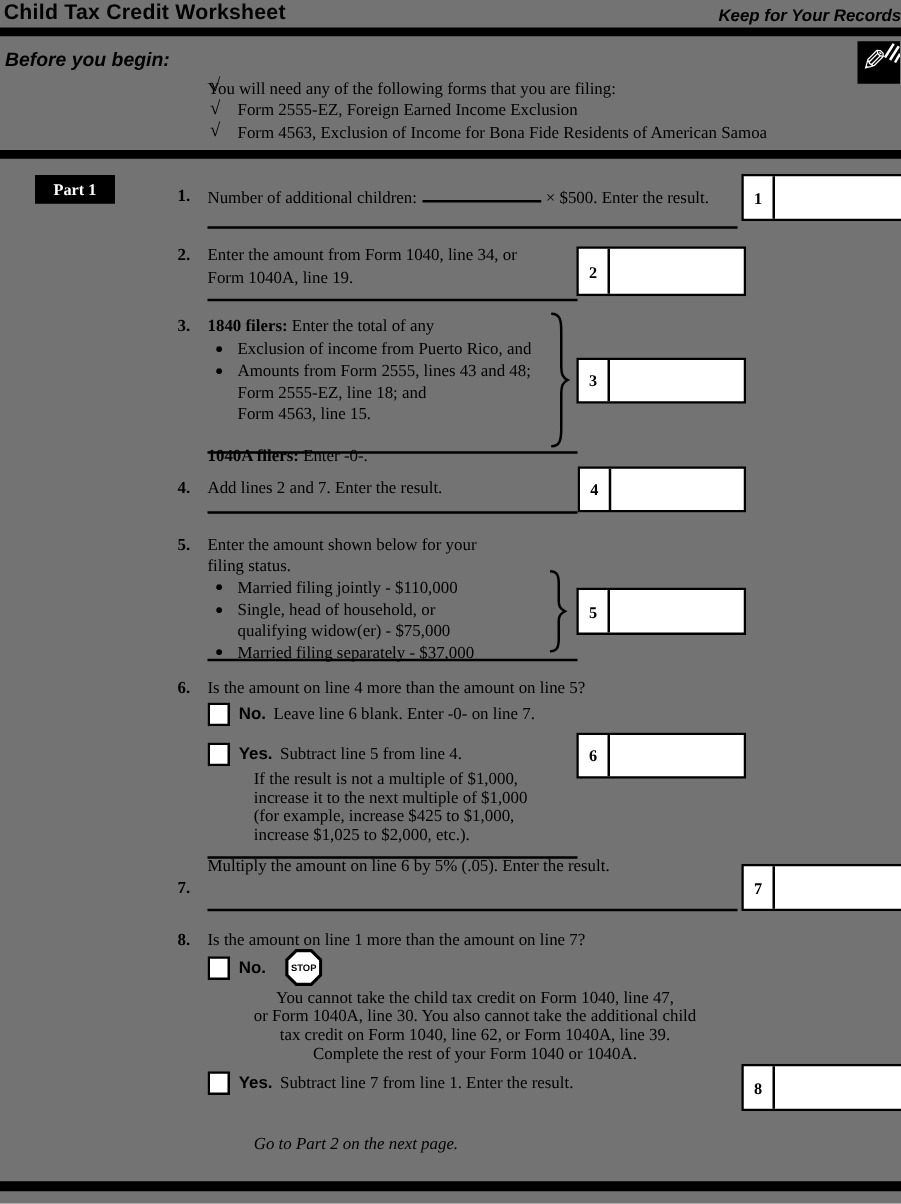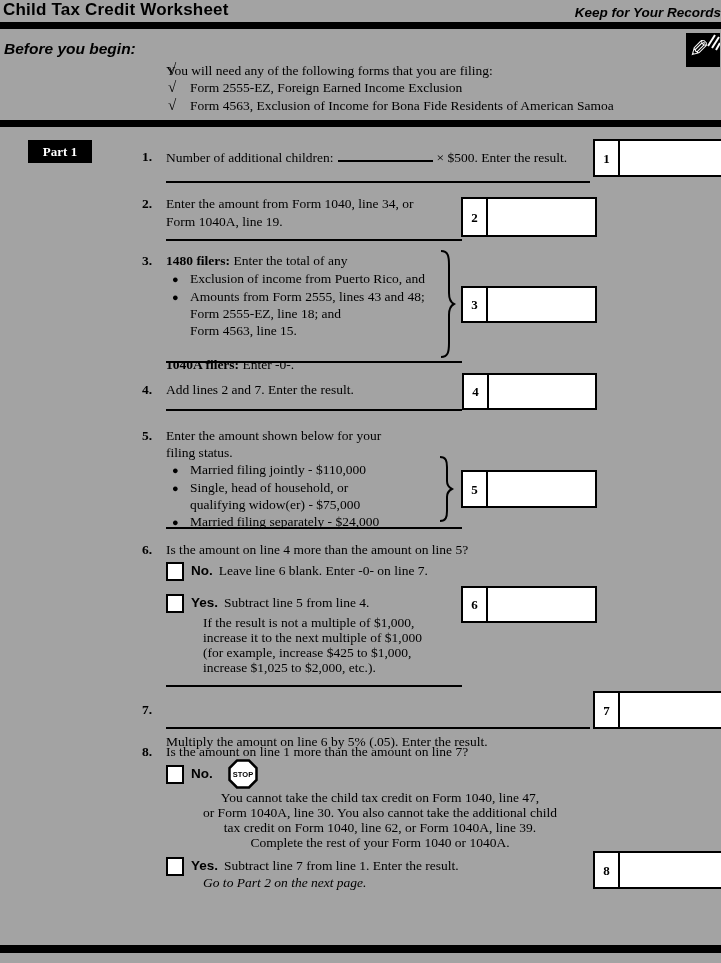--- a/index.html
+++ b/index.html
@@ -1,17 +1,17 @@
 <!DOCTYPE html>
 <html><head>
 <meta charset="utf-8">
 <style>
   html,body { margin:0; padding:0; background:#fff; }
   .page {
-    position:relative; width:721px; height:963px; background:#a3a3a3;
+    position:relative; width:721px; height:963px; background:#737373;
     overflow:hidden; color:#000;
     font-family:"Liberation Serif", serif; font-size:13.5px; line-height:17px;
   }
   .abs { position:absolute; }
   .sans { font-family:"Liberation Sans", sans-serif; }
   .bar { position:absolute; left:0; width:721px; background:#000; }
   .rule { position:absolute; height:2px; background:#000; }
   .num { position:absolute; left:142px; width:22px; font-weight:bold; }
   .txt { position:absolute; left:166px; white-space:pre-line; }
   .title { position:absolute; left:3px; top:1px; font-weight:bold; font-size:17px; letter-spacing:0.2px; }
@@ -37,21 +37,21 @@
   .cbrow { position:absolute; left:166px; display:flex; align-items:flex-start; }
   .checkbox { width:14px; height:15px; border:2px solid #000; background:#fff; flex:0 0 auto; }
   .cblabel { font-family:"Liberation Sans", sans-serif; font-weight:bold; margin-left:7px; margin-right:6px; }
   .note { position:absolute; left:203px; white-space:pre-line; line-height:15px; }
   .pencilbox { position:absolute; left:686px; top:33px; width:34px; height:34px; background:#000; }
   .pencilbox .glyph {
     position:absolute; left:3px; top:4px; color:#fff; font-size:24px; line-height:24px;
     transform:scaleX(-1); font-family:"DejaVu Sans", sans-serif;
   }
   .stop-svg { margin-left:9px; margin-top:-6px; }
-  .italic { font-style:italic; }
+  .italic { font-style:italic;margin-top:32px; }
 </style>
 </head>
 <body>
 
 <div class="page">
 
   <div class="title sans">Child Tax Credit Worksheet</div>
   <div class="keep sans">Keep for Your Records</div>
   <div class="bar" style="top:22px; height:7px;"></div>
 
@@ -99,21 +99,21 @@
   <div class="txt" style="top:195px; line-height:18px;">Enter the amount from Form 1040, line 34, or
 Form 1040A, line 19.</div>
   <div class="entrybox" style="left:461px; top:197px; width:132px; height:36px;">
     <div class="boxnum">2</div>
     <div class="boxfield"></div>
   </div>
   <div class="rule" style="left:166px; top:239px; width:296px;"></div>
 
   <div class="num" style="top:252px;">3.</div>
   <div class="txt" style="top:252px; white-space:normal;">
-    <b>1480 filers:</b><span> Enter the total of any</span>
+    <b>1840 filers:</b><span> Enter the total of any</span>
   </div>
   <div class="bullets" style="top:270px;">
     <div class="bulletrow">
       <span class="glyph">●</span>
       <span class="btxt">Exclusion of income from Puerto Rico, and</span>
     </div>
     <div class="bulletrow">
       <span class="glyph">●</span>
       <span class="btxt">Amounts from Form 2555, lines 43 and 48;
 Form 2555-EZ, line 18; and
@@ -148,21 +148,21 @@
       <span class="glyph">●</span>
       <span class="btxt">Married filing jointly - $110,000</span>
     </div>
     <div class="bulletrow">
       <span class="glyph">●</span>
       <span class="btxt">Single, head of household, or
 qualifying widow(er) - $75,000</span>
     </div>
     <div class="bulletrow">
       <span class="glyph">●</span>
-      <span class="btxt">Married filing separately - $24,000</span>
+      <span class="btxt">Married filing separately - $37,000</span>
     </div>
   </div>
   <svg class="abs" style="left:438px; top:455px;" width="16" height="68">
     <path d="M2 2 C8 2 9 6 9 12 L9 26 C9 30 10 32 14 34 C10 36 9 38 9 42 L9 56 C9 62 8 66 2 66" fill="none" stroke="#000" stroke-width="2"></path>
   </svg>
   <div class="entrybox" style="left:461px; top:470px; width:132px; height:34px;">
     <div class="boxnum">5</div>
     <div class="boxfield"></div>
   </div>
   <div class="rule" style="left:166px; top:527px; width:296px;"></div>
@@ -183,21 +183,21 @@
 increase it to the next multiple of $1,000
 (for example, increase $425 to $1,000,
 increase $1,025 to $2,000, etc.).</div>
   <div class="entrybox" style="left:461px; top:586px; width:132px; height:33px;">
     <div class="boxnum">6</div>
     <div class="boxfield"></div>
   </div>
   <div class="rule" style="left:166px; top:685px; width:296px;"></div>
 
   <div class="num" style="top:701px;">7.</div>
-  <div class="txt" style="top:733px;">Multiply the amount on line 6 by 5% (.05). Enter the result.</div>
+  <div class="txt" style="top:684px;">Multiply the amount on line 6 by 5% (.05). Enter the result.</div>
   <div class="entrybox" style="left:593px; top:691px; width:130px; height:34px;">
     <div class="boxnum">7</div>
     <div class="boxfield"></div>
   </div>
   <div class="rule" style="left:166px; top:727px; width:424px;"></div>
 
   <div class="num" style="top:743px;">8.</div>
   <div class="txt" style="top:743px;">Is the amount on line 1 more than the amount on line 7?</div>
   <div class="cbrow" style="top:765px;">
     <div class="checkbox"></div>

